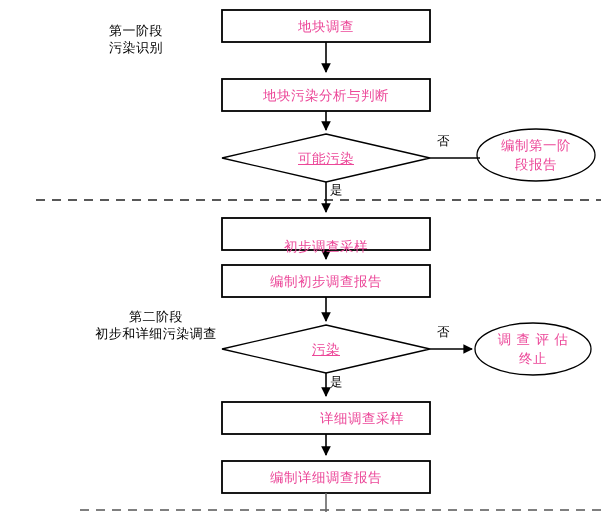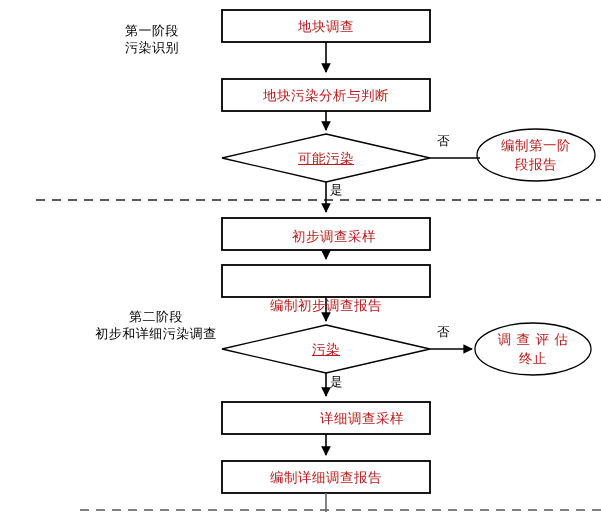--- a/index.html
+++ b/index.html
@@ -14,28 +14,28 @@
 
   .stage-label{
     position:absolute;
     font-size:13px;
     line-height:17px;
     color:#000;
     text-align:center;
     white-space:pre;
     letter-spacing:0.5px;
   }
-  #stage1-label{left:100px;top:22px;width:104px;}
+  #stage1-label{left:84px;top:22px;width:104px;}
   #stage2-label{left:72px;top:308px;width:168px;}
 
   .node-text{
     position:absolute;
     font-size:13.5px;
     line-height:17px;
-    color:#b91c1c;
+    color:#ec4899;
     text-align:center;
     display:flex;
     align-items:center;
     justify-content:center;
     white-space:pre-line;
     letter-spacing:0.5px;
   }
   .box-text{left:222px;width:208px;height:32px;}
   .diamond-text{left:246px;width:160px;height:48px;text-decoration:underline;}
   .ellipse-text{width:120px;height:50px;line-height:19px;}
@@ -87,22 +87,22 @@
 <div class="stage-label" id="stage1-label">第一阶段
 污染识别</div>
 <div class="stage-label" id="stage2-label">第二阶段
 初步和详细污染调查</div>
 
 <div class="node-text box-text" style="top:10px;">地块调查</div>
 <div class="node-text box-text" style="top:79px;text-align:right;">地块污染分析与判断</div>
 <div class="node-text diamond-text" style="top:134px;">可能污染</div>
 <div class="node-text ellipse-text" style="left:476px;top:130px;">编制第一阶
 段报告</div>
-<div class="node-text box-text" style="top:220px;padding-left:8px;">初步调查采样</div>
-<div class="node-text box-text" style="top:265px;margin-top:24px;">编制初步调查报告</div>
+<div class="node-text box-text" style="top:230px;">初步调查采样</div>
+<div class="node-text box-text" style="top:265px;">编制初步调查报告</div>
 <div class="node-text diamond-text" style="top:325px;">污染</div>
 <div class="node-text ellipse-text" style="left:473px;top:324px;">调 查 评 估
 终止</div>
 <div class="node-text box-text" style="top:402px;margin-left:36px;">详细调查采样</div>
 <div class="node-text box-text" style="top:461px;">编制详细调查报告</div>
 
 <div class="edge-label" style="left:437px;top:134px;">否</div>
 <div class="edge-label" style="left:330px;top:183px;">是</div>
 <div class="edge-label" style="left:437px;top:325px;">否</div>
 <div class="edge-label" style="left:330px;top:375px;">是</div>

